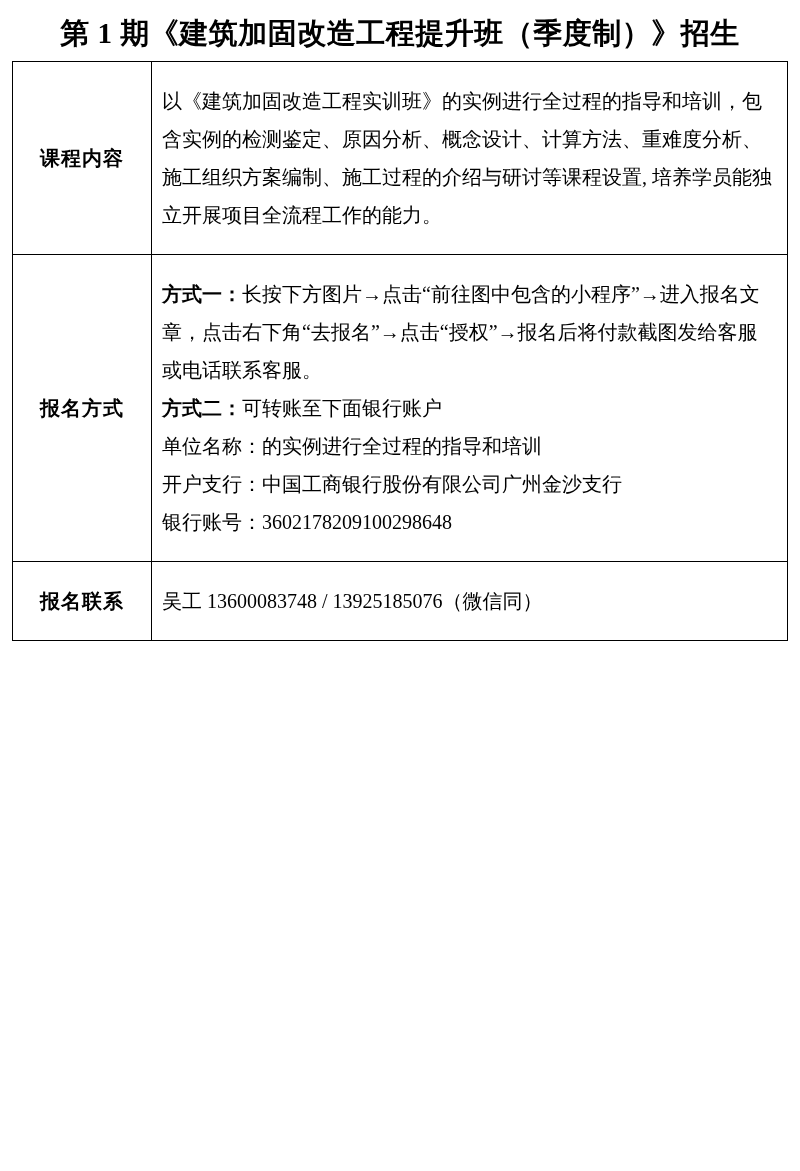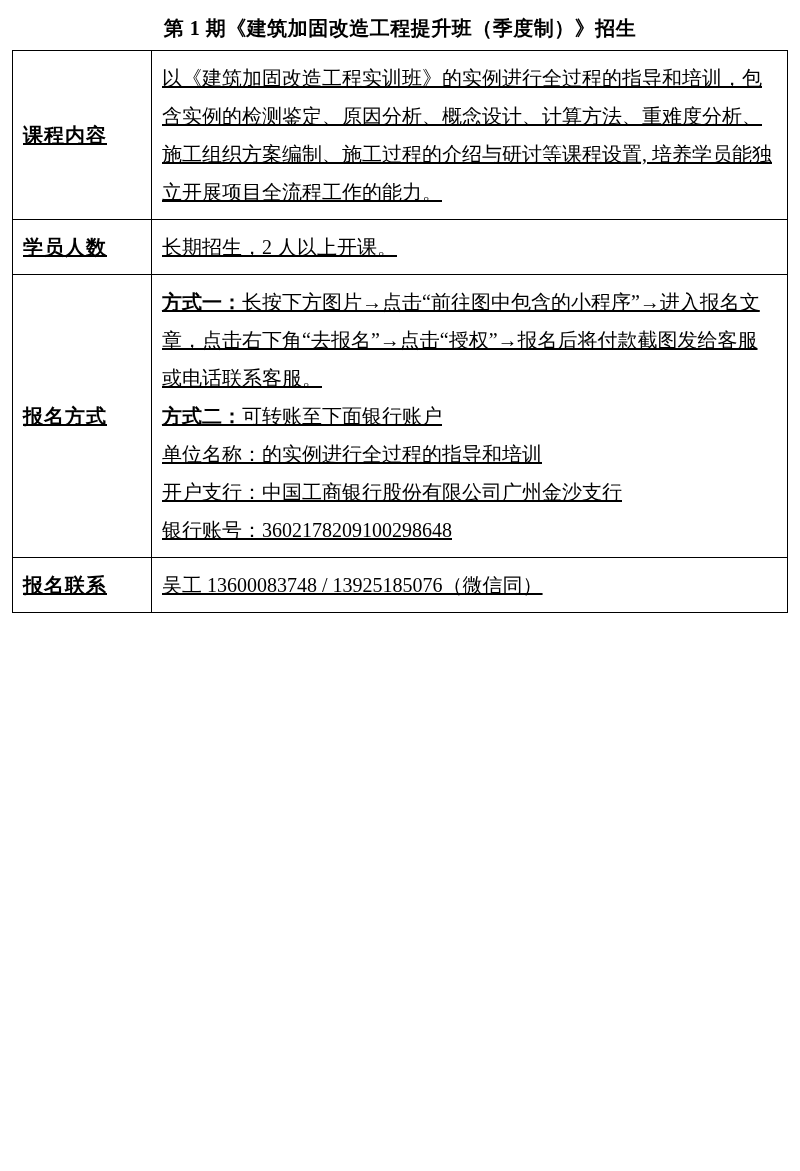--- a/index.html
+++ b/index.html
@@ -15,42 +15,42 @@
   }
   .page {
     width: 800px;
     height: 1171px;
     box-sizing: border-box;
     padding: 10px 12px 0 12px;
     position: relative;
   }
   .doc-title {
     text-align: center;
-    font-size: 20px;
+    font-size: 29px;
     font-weight: bold;
     letter-spacing: 0.5px;
     padding: 6px 0 10px 0;
     line-height: 1.2;
   }
   table.info-table {
     border-collapse: collapse;
     width: 776px;
     table-layout: fixed;
   }
   table.info-table td {
     border: 1.5px solid #000000;
     vertical-align: middle;
-    padding: 8px 10px;
+    padding: 20px 10px;
     font-size: 20px;
     line-height: 1.9;
-    text-decoration: underline;
   }
   td.label-cell {
     width: 118px;
     font-weight: bold;
+    text-align: center;
     font-size: 21px;
     letter-spacing: 1px;
     padding: 8px 4px;
   }
   td.value-cell {
     text-align: left;
   }
   .line {
     display: block;
   }
@@ -73,26 +73,20 @@
     <tbody>
 
       <tr>
         <td class="label-cell">课程内容</td>
         <td class="value-cell justified">
           <span class="line">以《建筑加固改造工程实训班》的实例进行全过程的指导和培训，包含实例的检测鉴定、原因分析、概念设计、计算方法、重难度分析、施工组织方案编制、施工过程的介绍与研讨等课程设置, 培养学员能独立开展项目全流程工作的能力。</span>
         </td>
       </tr>
 
 
-      <tr>
-        <td class="label-cell">学员人数</td>
-        <td class="value-cell">
-          <span class="line">长期招生，2 人以上开课。</span>
-        </td>
-      </tr>
 
 
 
 
       <tr>
         <td class="label-cell">报名方式</td>
         <td class="value-cell justified tight">
           <span class="line"><b>方式一：</b>长按下方图片→点击“前往图中包含的小程序”→进入报名文章，点击右下角“去报名”→点击“授权”→报名后将付款截图发给客服或电话联系客服。</span>
           <span class="line"><b>方式二：</b>可转账至下面银行账户</span>
           <span class="line">单位名称：的实例进行全过程的指导和培训</span>

